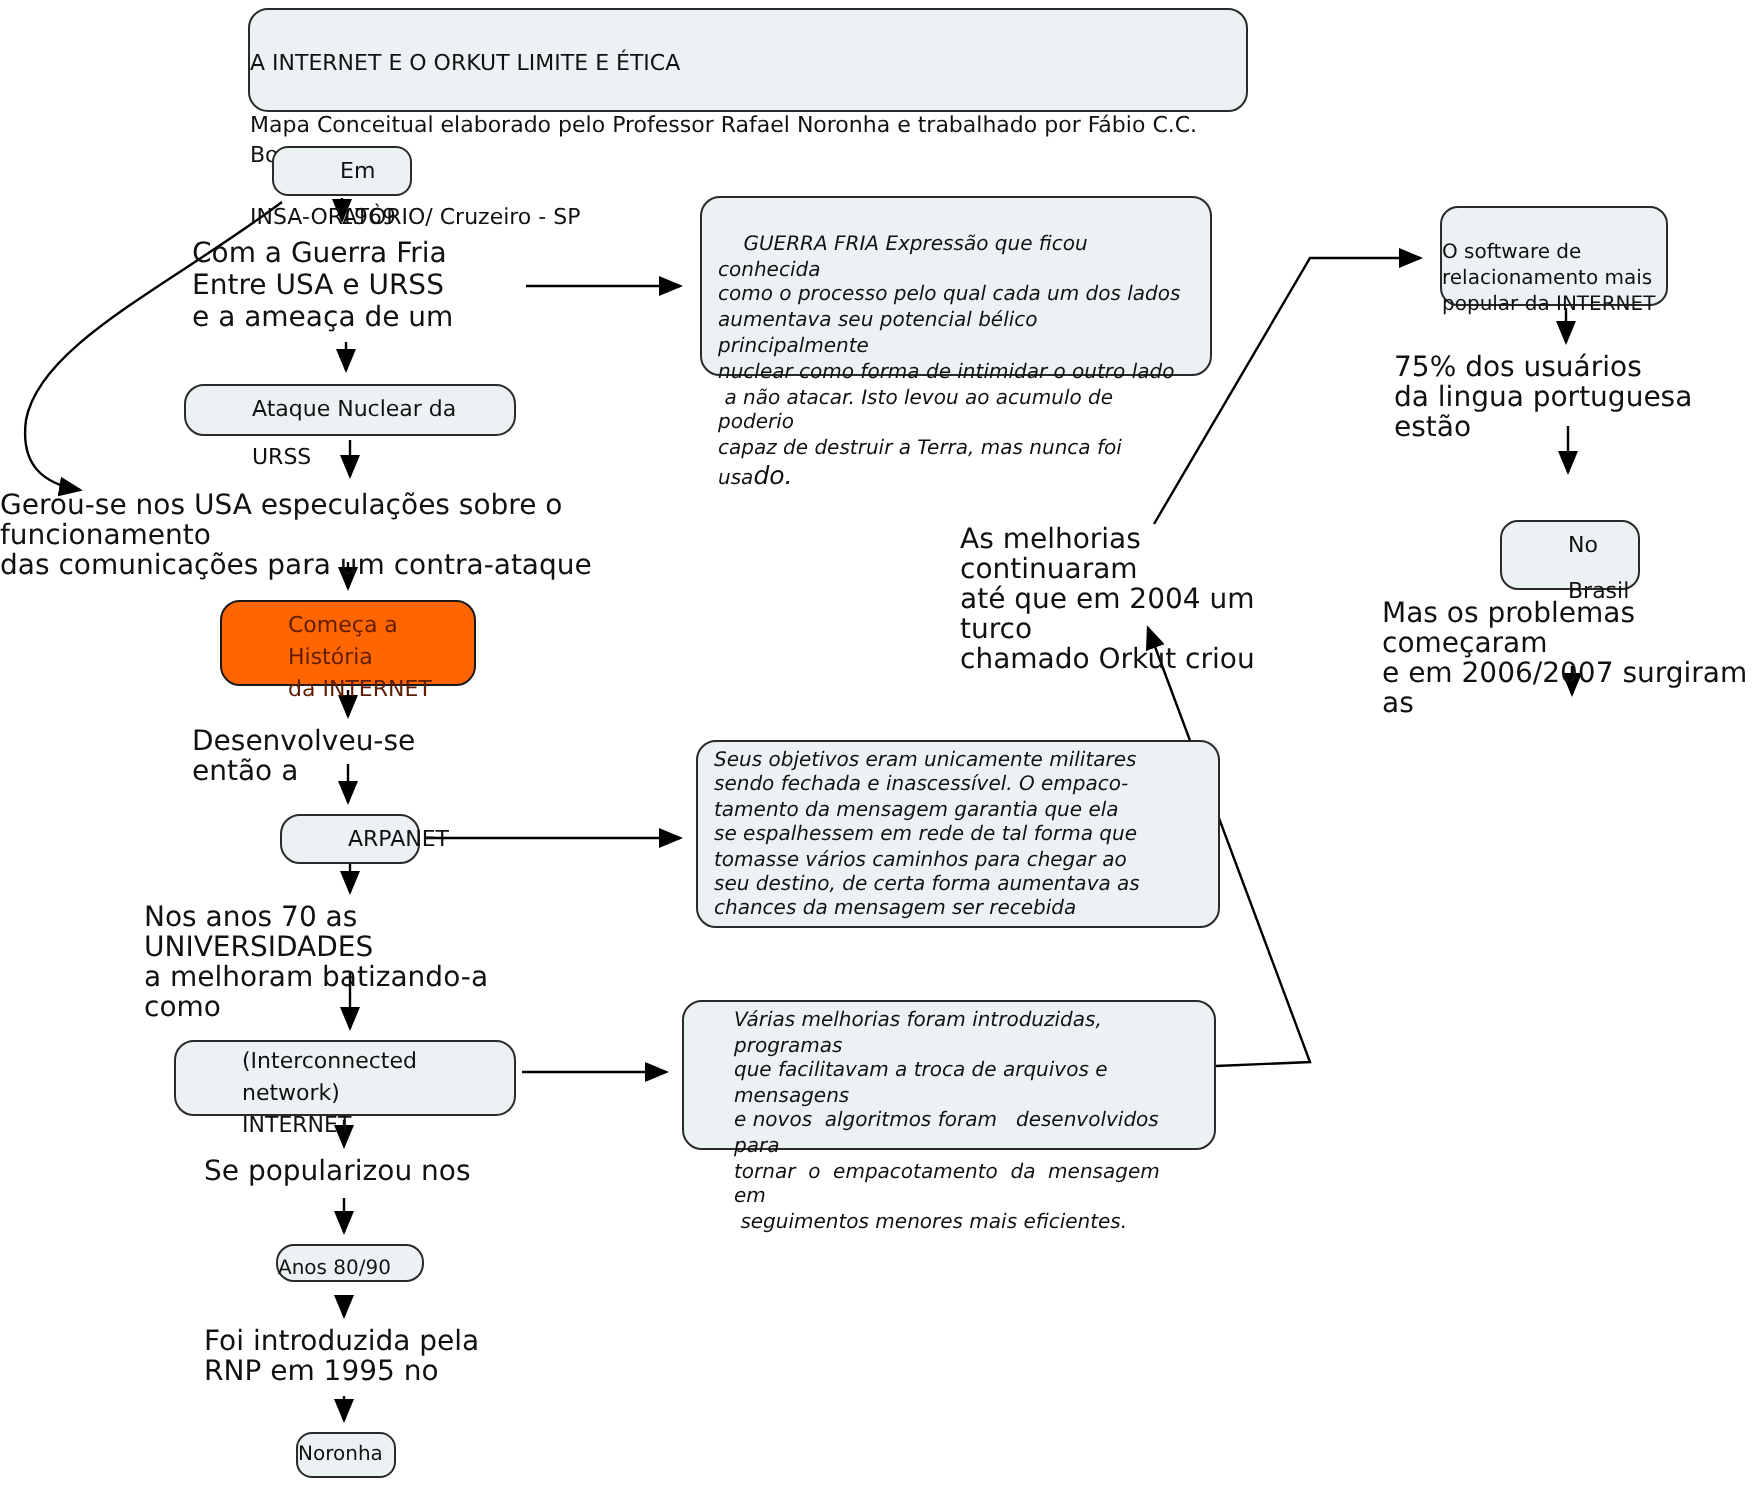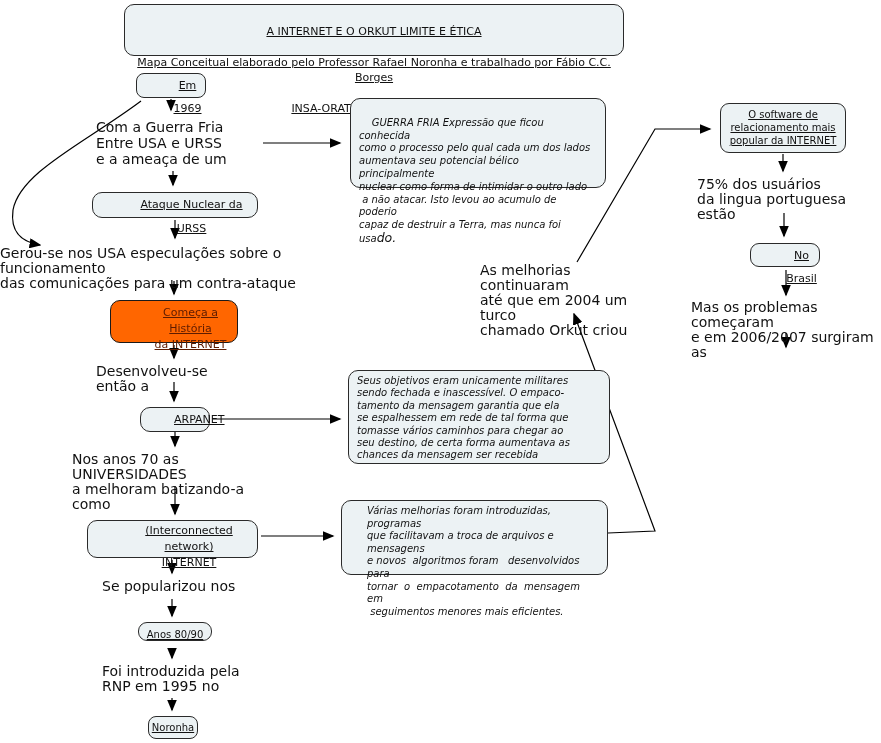--- a/index.html
+++ b/index.html
@@ -5,21 +5,21 @@
   html,body{margin:0;padding:0;background:#ffffff;}
   #canvas{
     position:relative;width:881px;height:743px;background:#ffffff;
     font-family:"DejaVu Sans","Liberation Sans",sans-serif;color:#111;
     overflow:hidden;
   }
   #wires{position:absolute;left:0;top:0;z-index:0;}
   .node{
     position:absolute;z-index:1;box-sizing:border-box;
     background:#ecf2f4;border:1.2px solid #2a2a2a;border-radius:9px;
-    text-align:center;white-space:pre-line;text-decoration:underline;
+    white-space:pre-line;
   }
   .note{
     position:absolute;z-index:1;box-sizing:border-box;
     background:#ecf2f4;border:1.2px solid #2a2a2a;border-radius:10px;
     text-align:left;font-size:10px;line-height:12.6px;padding:5px 8px;
     white-space:pre-wrap;
     font-style:italic;
   }
   .label{
     position:absolute;z-index:1;text-align:left;
@@ -125,26 +125,26 @@
 
   <div class="label" style="left:102px;top:664px;width:140px;">Foi introduzida pela
 RNP em 1995 no</div>
 
   <div class="node f10" style="left:148px;top:716px;width:50px;height:23px;line-height:21px;border-radius:8px;">Noronha</div>
 
   <div class="label" style="left:480px;top:263px;width:180px;">As melhorias continuaram
 até que em 2004 um turco
 chamado Orkut criou</div>
 
-  <div class="node f10" style="left:720px;top:103px;width:126px;height:50px;line-height:13px;padding-top:4px;border-radius:9px;">O software de
+  <div class="node f10" style="left:720px;top:103px;width:114px;height:50px;line-height:13px;padding-top:16px;border-radius:9px;">O software de
 relacionamento mais
 popular da INTERNET</div>
 
   <div class="label" style="left:697px;top:177px;width:174px;">75% dos usuários
 da lingua portuguesa estão</div>
 
-  <div class="node f11" style="left:750px;top:243px;width:70px;height:24px;line-height:23px;border-radius:9px;">No Brasil</div>
+  <div class="node f11" style="left:750px;top:260px;width:70px;height:35px;line-height:23px;border-radius:9px;">No Brasil</div>
 
   <div class="label" style="left:691px;top:300px;width:190px;">Mas os problemas começaram
 e em 2006/2007 surgiram as</div>
 
 
 </div>
 
 </body></html>

